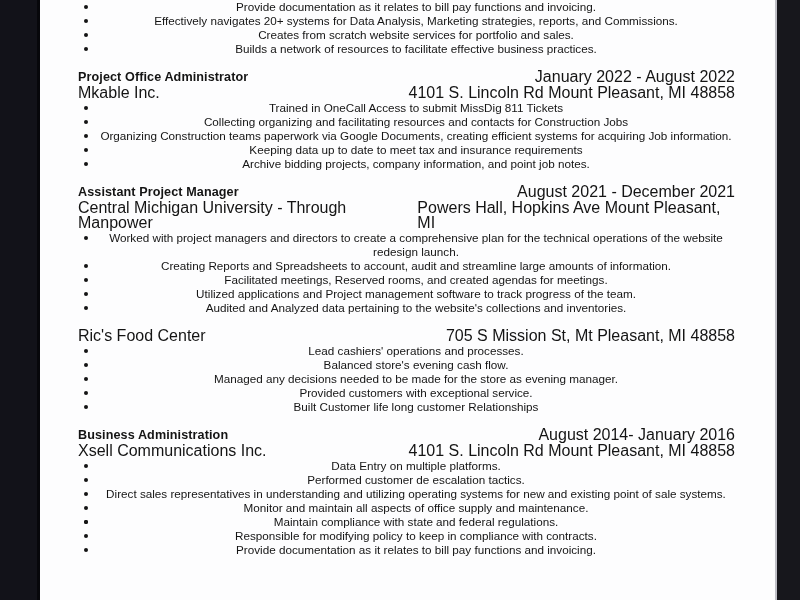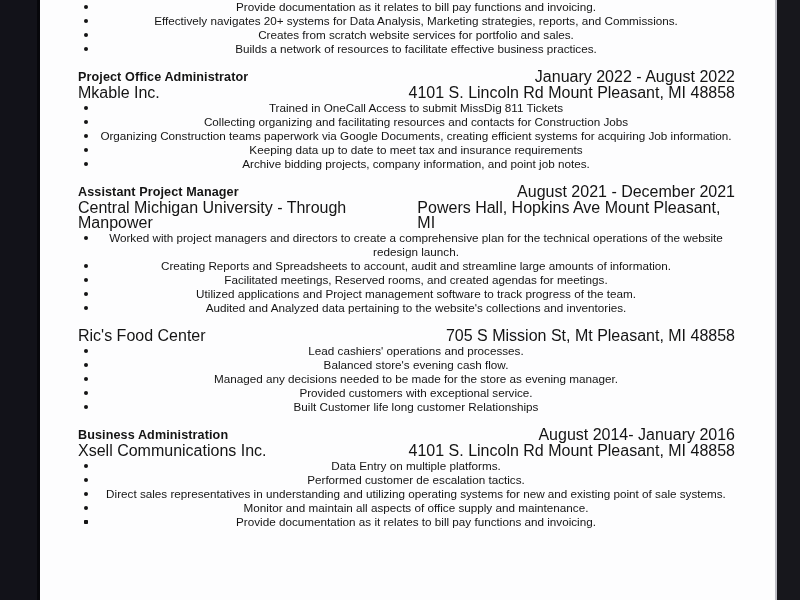--- a/index.html
+++ b/index.html
@@ -150,21 +150,21 @@
     <div class="company-row">
       <span class="company-name">Xsell Communications Inc.</span>
       <span class="company-location">4101 S. Lincoln Rd Mount Pleasant, MI 48858</span>
     </div>
     <ul class="bullets">
               <li><span class="dot"></span><span>Data Entry on multiple platforms.</span></li>
               <li><span class="dot"></span><span>Performed customer de escalation tactics.</span></li>
               <li><span class="dot"></span><span>Direct sales representatives in understanding and utilizing operating systems for new and existing point of sale systems.</span></li>
               <li><span class="dot"></span><span>Monitor and maintain all aspects of office supply and maintenance.</span></li>
               <li><span class="dot"></span></li>
-              <li><span class="dot"></span></li>
-              <li><span class="dot"></span></li>
+              <li><span class="dot"></span><span>Maintain compliance with state and federal regulations.</span></li>
+              <li><span class="dot"></span><span>Responsible for modifying policy to keep in compliance with contracts.</span></li>
               <li><span class="dot"></span><span>Provide documentation as it relates to bill pay functions and invoicing.</span></li>
             </ul>
   </div>
 </div>
     </div>
   </div>
 </div>
 
 </body></html>

